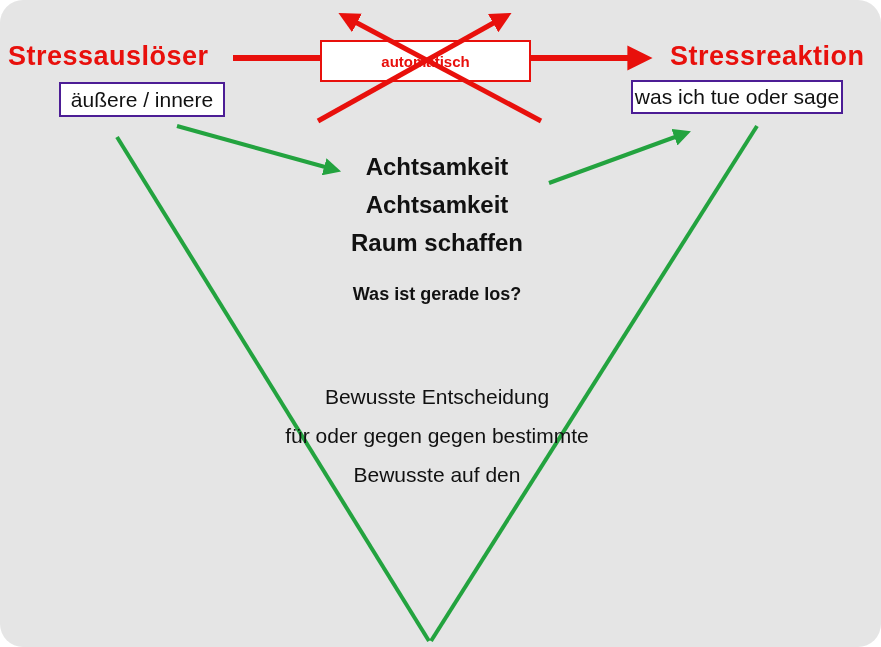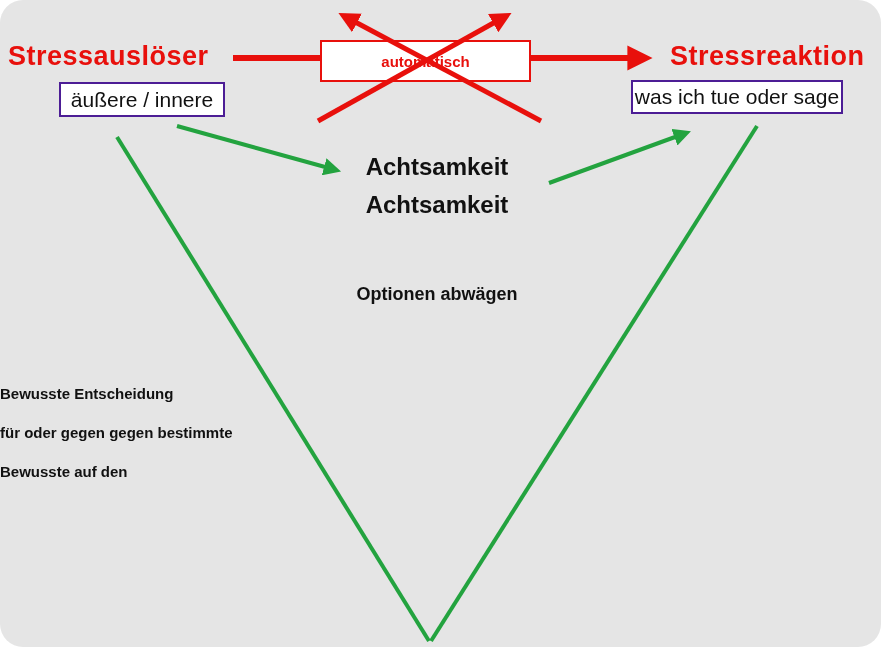--- a/index.html
+++ b/index.html
@@ -63,24 +63,24 @@
     z-index:3;
     text-align:center;
     color:var(--text);
     font-weight:bold;
   }
   .center-block.large{top:148px;font-size:24px;line-height:38px;}
   .center-block.medium{top:280px;font-size:18px;line-height:28px;}
   .small-line{
     position:absolute;left:0;width:874px;
     z-index:3;
-    text-align:left;
+    text-align:center;
     color:var(--text);
-    font-weight:bold;
-    font-size:15px;
+    font-weight:normal;
+    font-size:21px;
     white-space:nowrap;
   }
   .small-0{top:385px;}
   .small-1{top:424px;}
   .small-2{top:463px;}
   .small-3{top:511px;}
 </style>
 </head>
 <body>
 
@@ -124,23 +124,24 @@
     <line class="green-line" x1="177" y1="126" x2="336" y2="170" stroke-width="4" marker-end="url(#mgreen)"></line>
     <line class="green-line" x1="549" y1="183" x2="686" y2="133" stroke-width="4" marker-end="url(#mgreen)"></line>
 
     <line class="green-line" x1="117" y1="137" x2="429" y2="641" stroke-width="4"></line>
     <line class="green-line" x1="757" y1="126" x2="431" y2="641" stroke-width="4"></line>
   </svg>
 
   <div class="center-block large">
     <div>Achtsamkeit</div>
     <div>Achtsamkeit</div>
+    <div>Raum schaffen</div>
   </div>
 
   <div class="center-block medium">
-    <div>Optionen abwägen</div>
+    <div>Was ist gerade los?</div>
   </div>
 
   <div class="small-line small-0">Bewusste Entscheidung</div>
   <div class="small-line small-1">für oder gegen gegen bestimmte</div>
   <div class="small-line small-2">Bewusste auf den</div>
 
 </div>
 
 </body></html>

